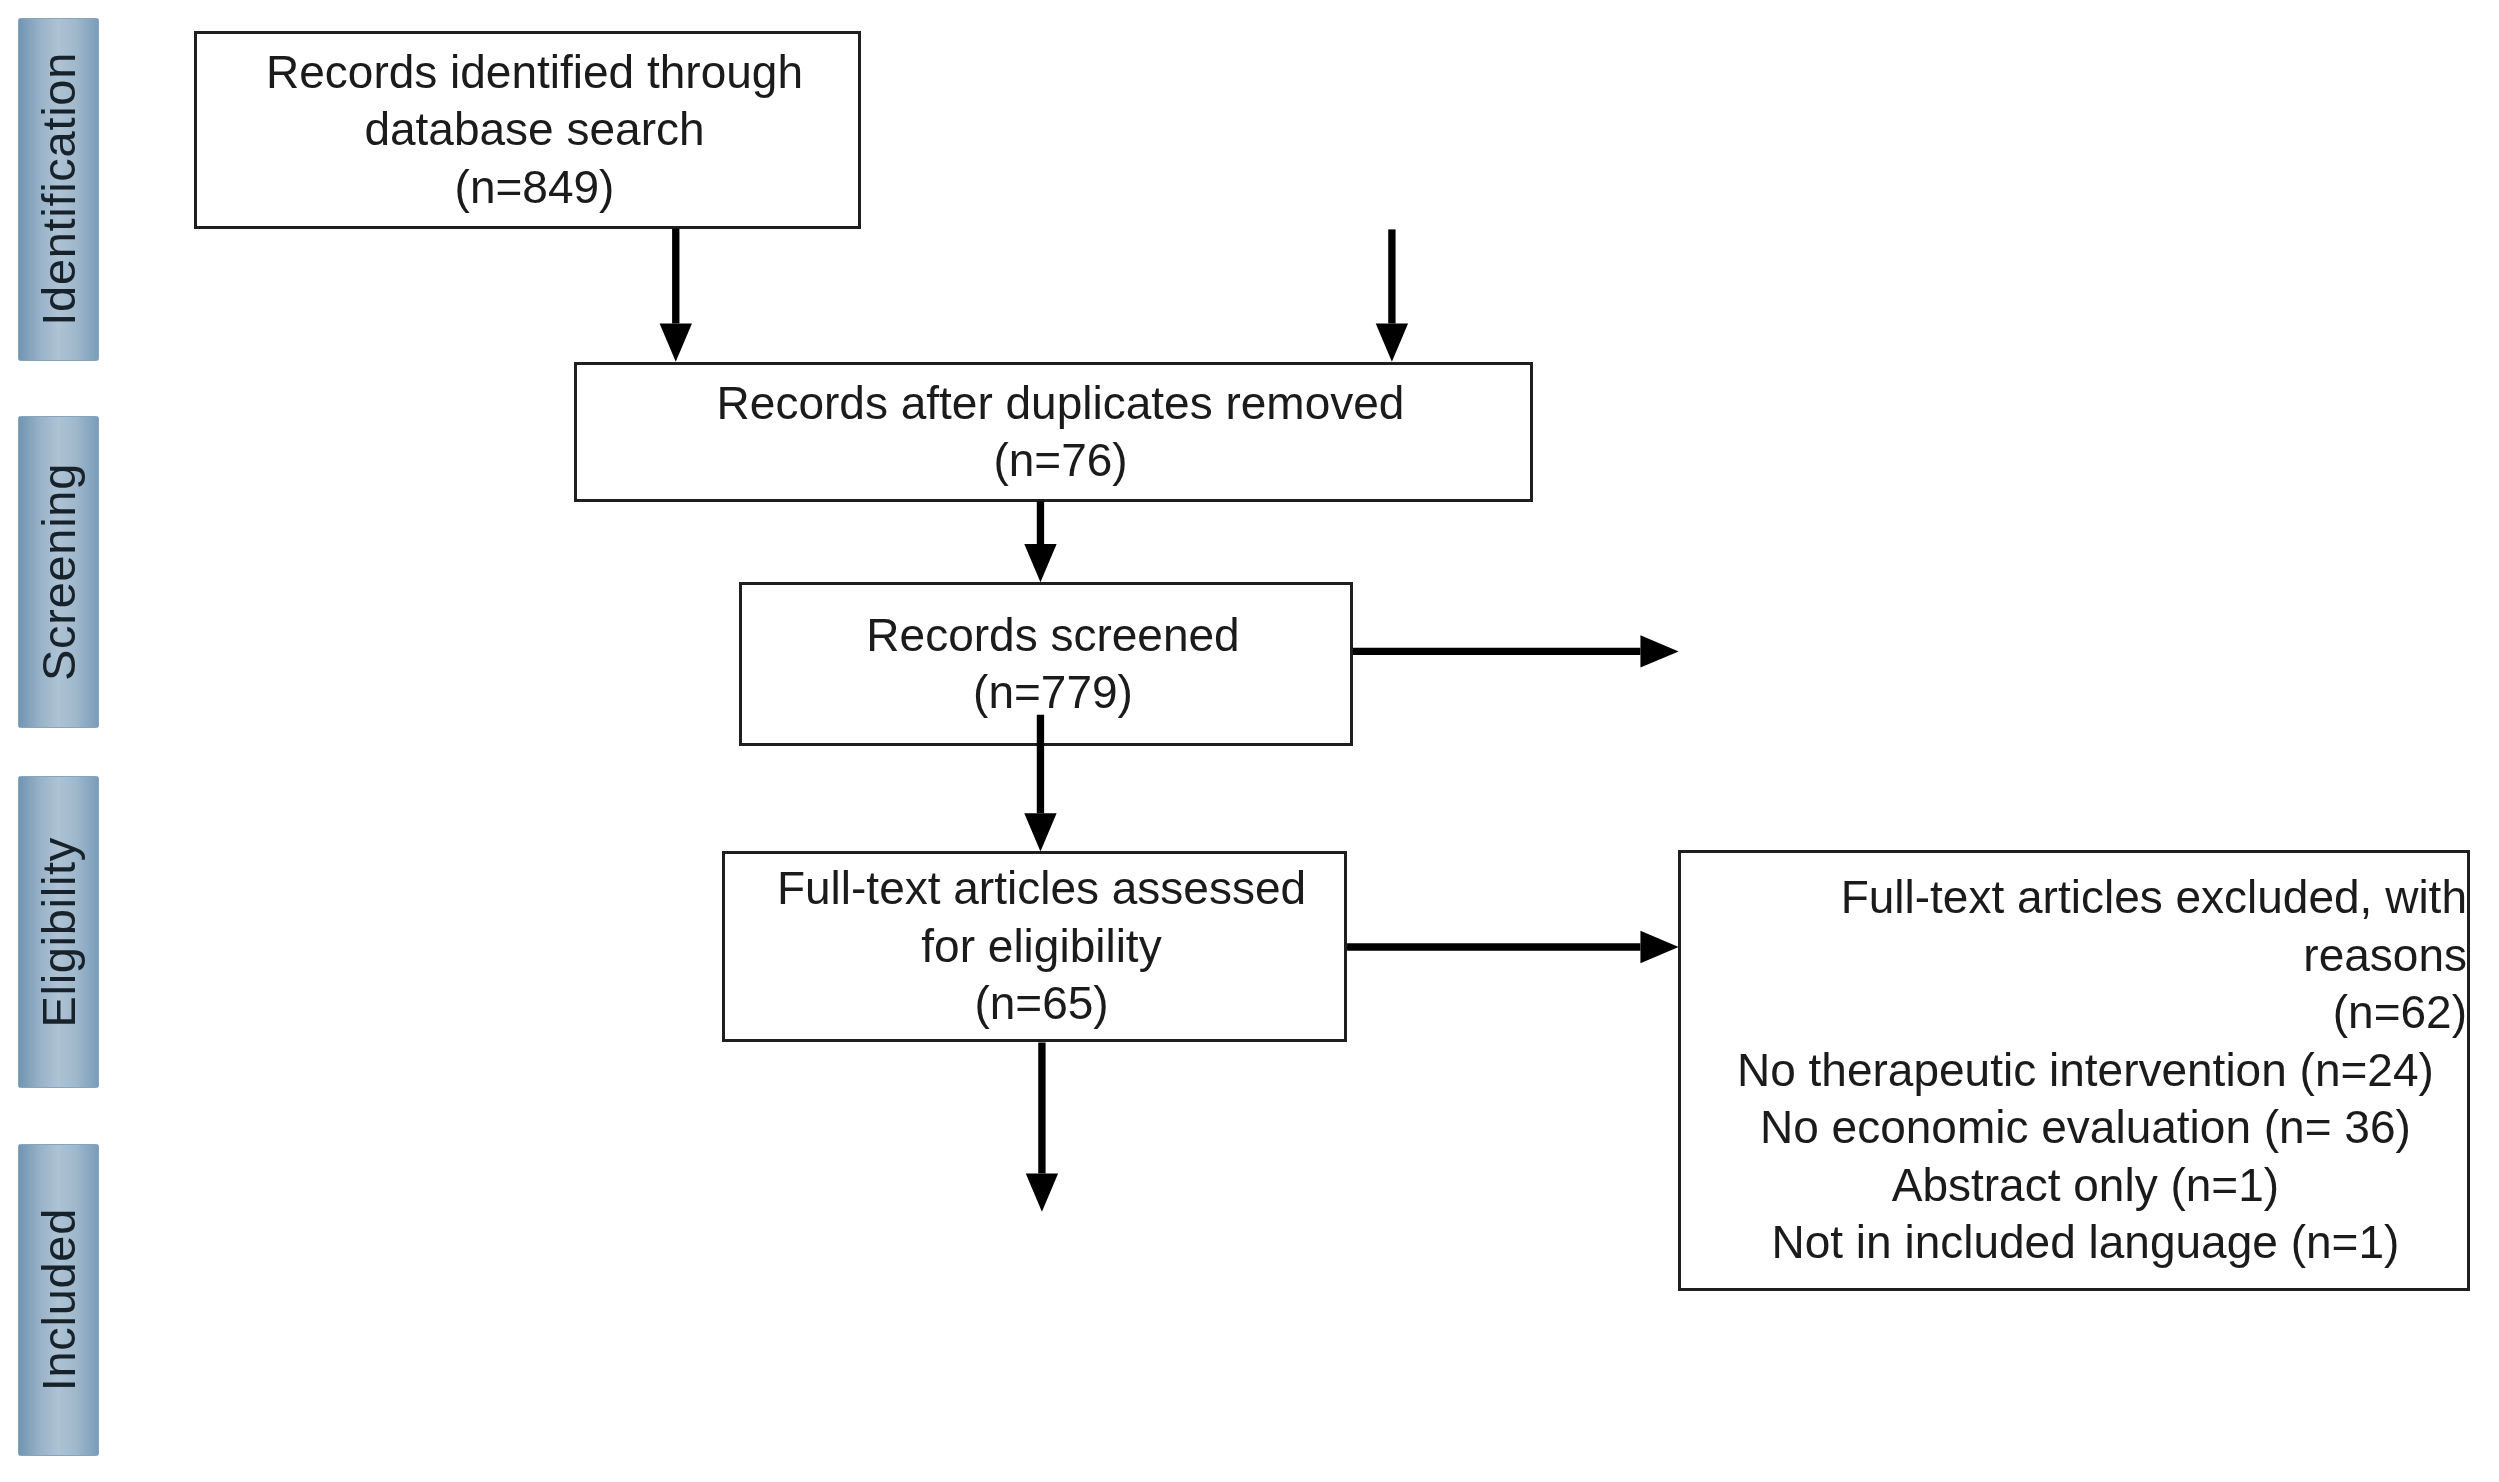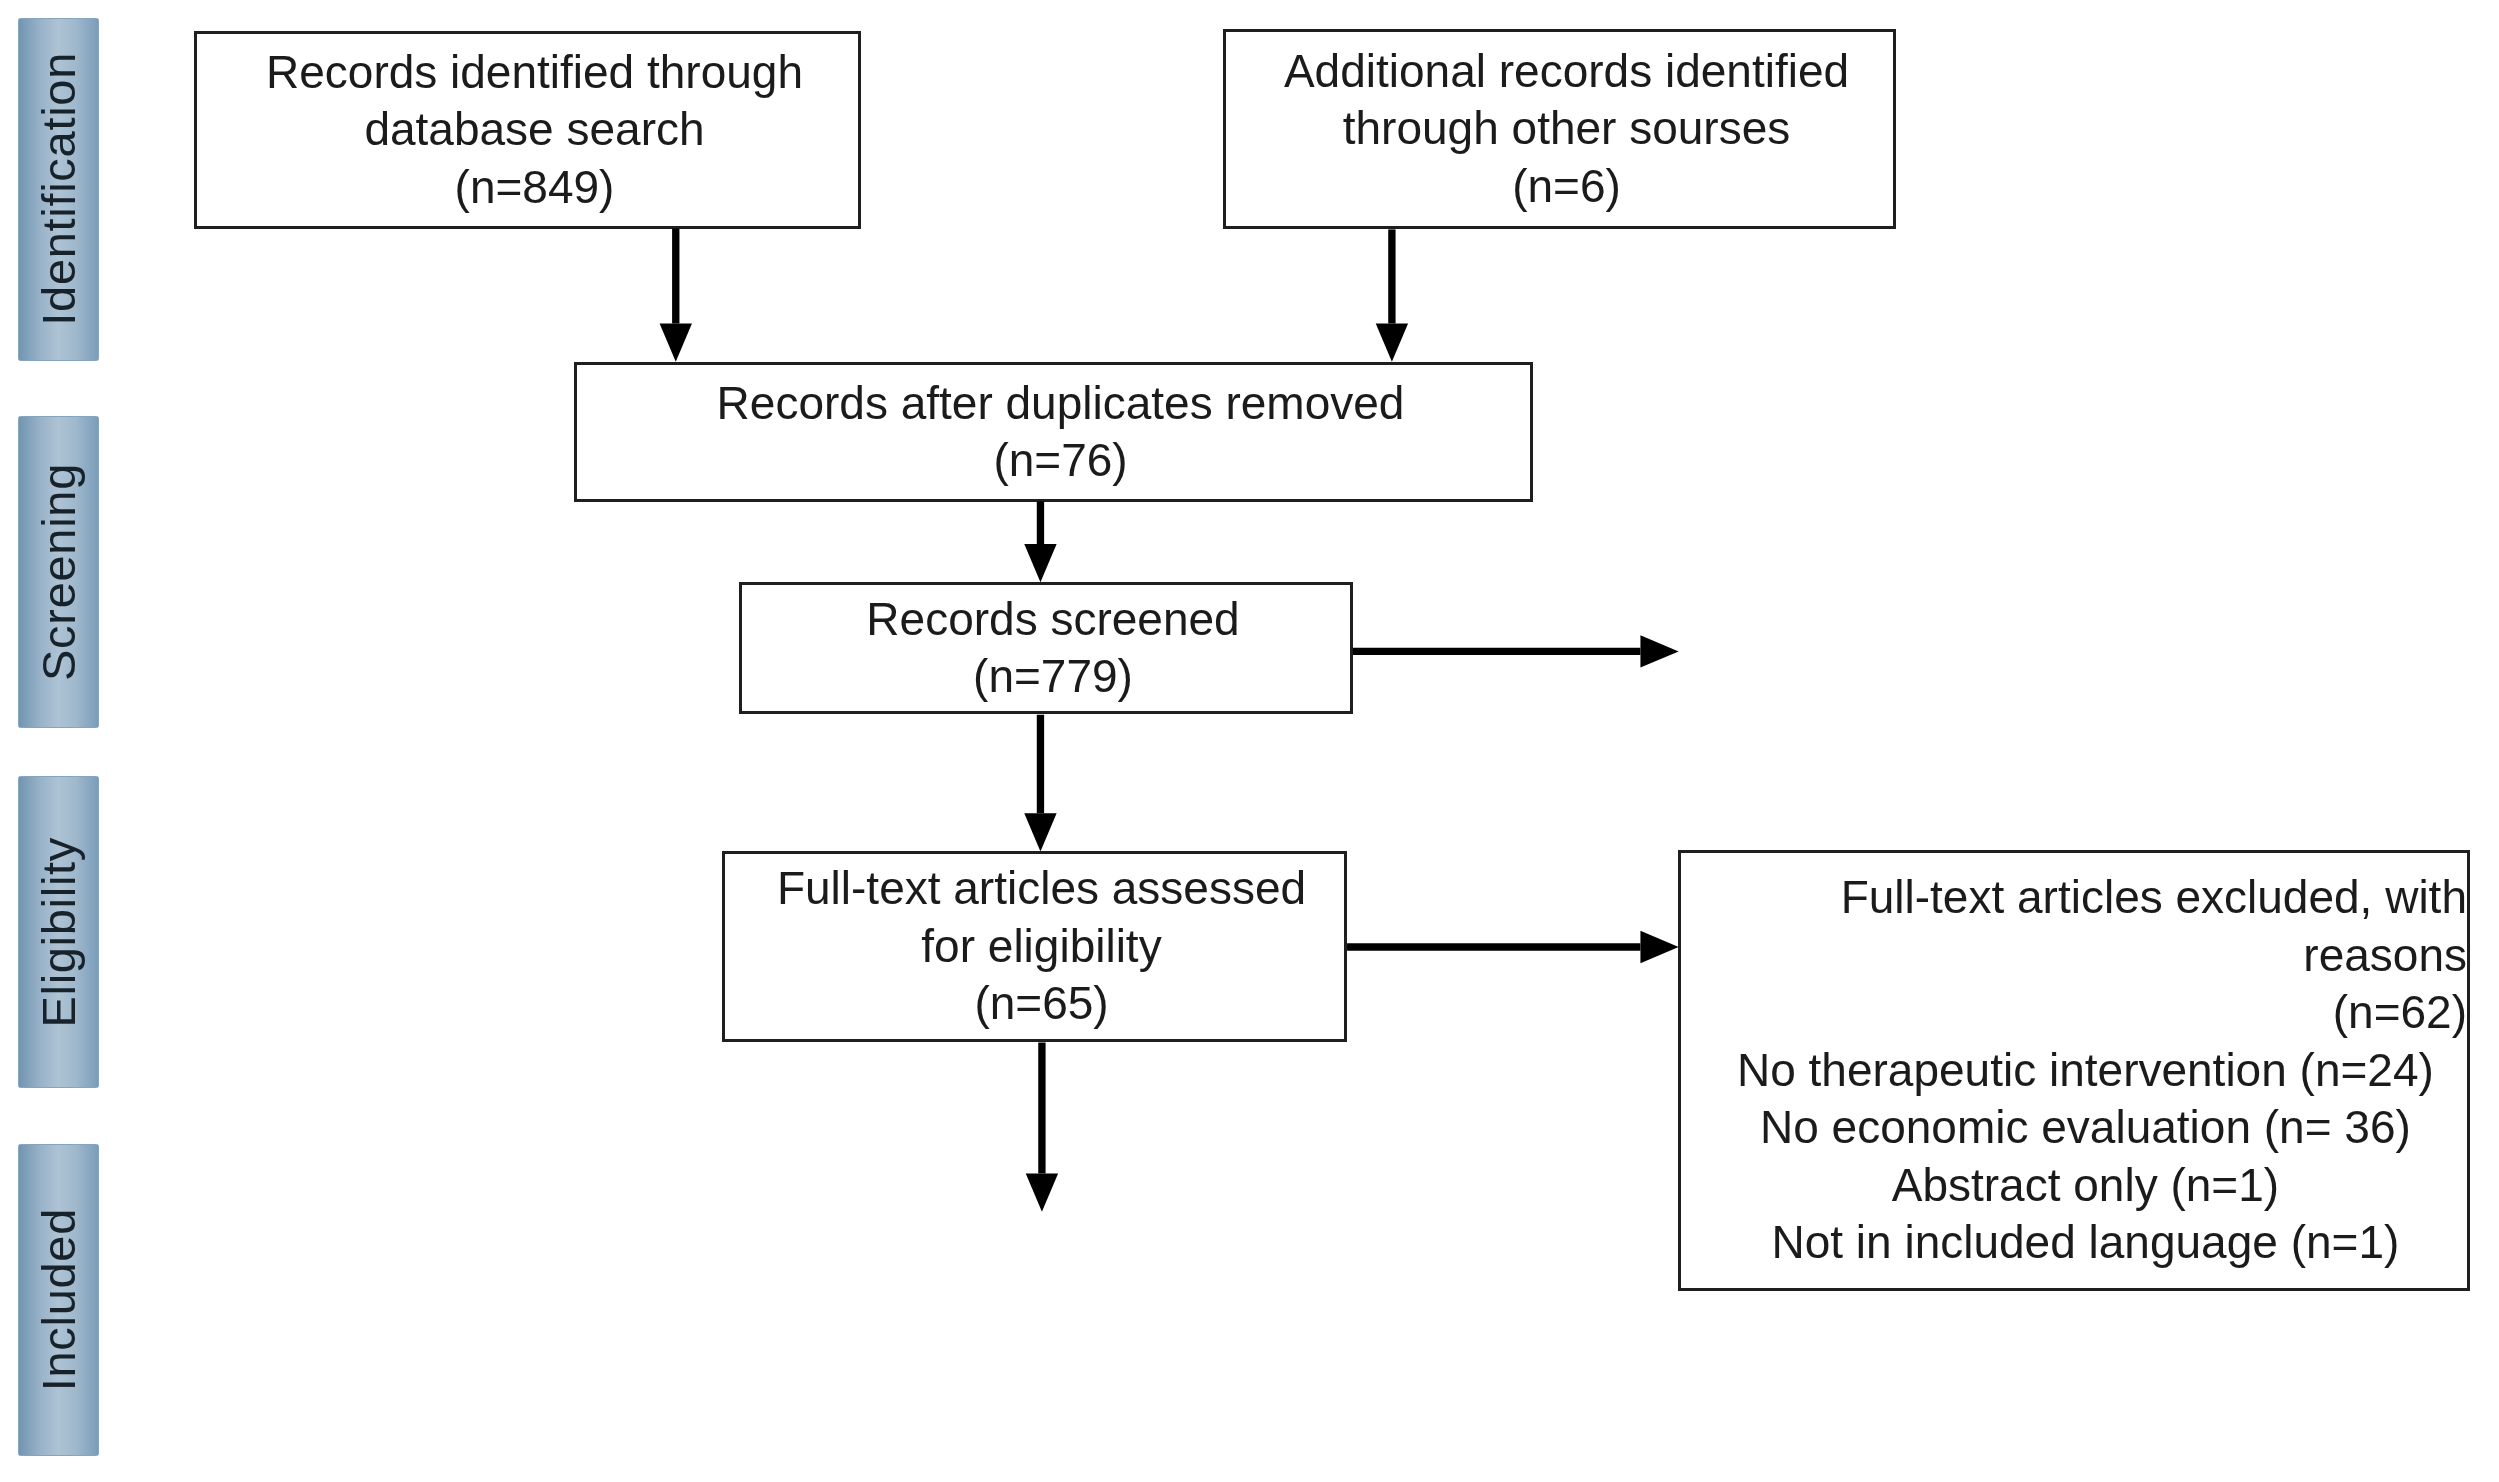--- a/index.html
+++ b/index.html
@@ -58,21 +58,21 @@
     padding-left: 14px;
   }
   .box-text {
     white-space: pre-line;
     font-size: 46px;
     line-height: 1.25;
   }
   #box-identified         { left: 194px;  top: 31px;   width: 667px;  height: 198px; }
   #box-additional         { left: 1223px; top: 29px;   width: 673px;  height: 200px; }
   #box-duplicates-removed { left: 574px;  top: 362px;  width: 959px; height: 140px; }
-  #box-screened           { left: 739px; top: 582px;  width: 614px;  height: 132px; }
+  #box-screened           { left: 739px; top: 582px;  width: 614px;  height: 164px; }
   #box-excluded           { left: 1678px; top: 582px;  width: 792px; height: 142px; }
   #box-fulltext-assessed  { left: 722px;  top: 851px; width: 625px;  height: 191px; }
   #box-fulltext-excluded  { left: 1678px; top: 850px; width: 792px; height: 441px; }
   #box-included-synthesis { left: 722px;  top: 1212px; width: 635px;  height: 189px; }
 
   #box-fulltext-excluded { align-items: stretch; }
   #box-fulltext-excluded .box-text.title { text-align: right; }
   #box-fulltext-excluded .box-text.reasons {
     text-align: center;
     padding: 0 13.2px 0 22px;
@@ -107,25 +107,20 @@
   <div class="stage" id="stage-included">
     <span class="stage-label">Included</span>
   </div>
 
   <div class="flow-box" id="box-identified">
     <div class="box-text">Records identified through
 database search
 (n=849)</div>
   </div>
 
-  <div class="flow-box" id="box-additional">
-    <div class="box-text">Additional records identified
-through other sourses
-(n=6)</div>
-  </div>
 
   <div class="flow-box" id="box-duplicates-removed">
     <div class="box-text">Records after duplicates removed
 (n=76)</div>
   </div>
 
   <div class="flow-box" id="box-screened">
     <div class="box-text">Records screened
 (n=779)</div>
   </div>

